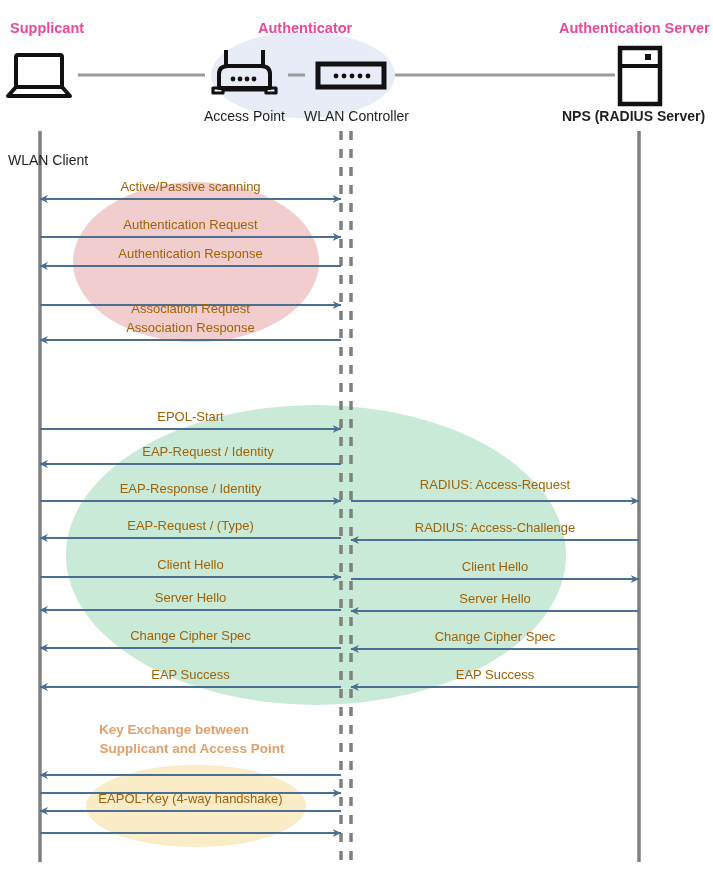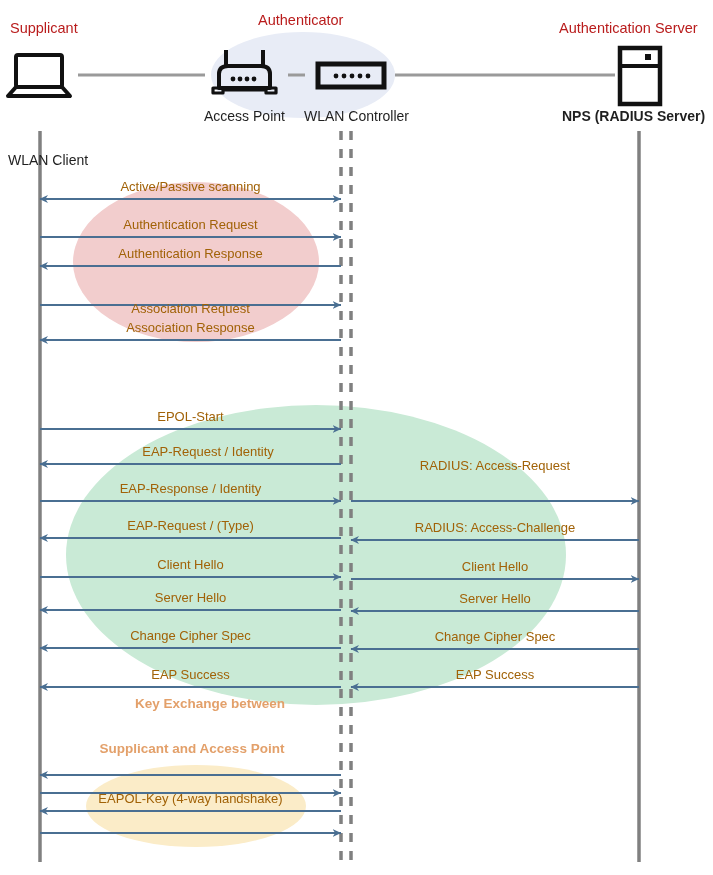--- a/index.html
+++ b/index.html
@@ -25,21 +25,22 @@
     height: 875px;
   }
   .lbl {
     position: absolute;
     white-space: nowrap;
     color: #1a1a1a;
   }
   
   .col-title {
     font-size: 14.5px;
-    color: #b91c1c;
+    color: #ec4899;
+    font-weight: bold;
   }
   
   .col-caption {
     font-size: 14px;
     color: #1f1f1f;
   }
   
   .phase-label {
     font-size: 13.5px;
     font-weight: bold;
@@ -149,43 +150,43 @@
         <line x1="40" x2="341" y1="687" y2="687" stroke="#4a6f92" stroke-width="2" marker-start="url(#ah-l)"></line>
         <line x1="351" x2="639" y1="687" y2="687" stroke="#4a6f92" stroke-width="2" marker-start="url(#ah-l)"></line>
         <line x1="40" x2="341" y1="775" y2="775" stroke="#4a6f92" stroke-width="2" marker-start="url(#ah-l)"></line>
         <line x1="40" x2="341" y1="793" y2="793" stroke="#4a6f92" stroke-width="2" marker-end="url(#ah-r)"></line>
         <line x1="40" x2="341" y1="811" y2="811" stroke="#4a6f92" stroke-width="2" marker-start="url(#ah-l)"></line>
         <line x1="40" x2="341" y1="833" y2="833" stroke="#4a6f92" stroke-width="2" marker-end="url(#ah-r)"></line>
       </g>
   </svg>
 
   <div class="lbl col-title" style="left:10px; top:20px;">Supplicant</div>
-  <div class="lbl col-title" style="left:258px; top:12px;">Authenticator</div>
+  <div class="lbl col-title" style="left:258px; top:20px;">Authenticator</div>
   <div class="lbl col-title" style="left:559px; top:20px;">Authentication Server</div>
 
   <div class="lbl col-caption" style="left:8px; top:108px;margin-top:44px;">WLAN Client</div>
   <div class="lbl col-caption" style="left:204px; top:108px;">Access Point</div>
   <div class="lbl col-caption" style="left:304px; top:108px;">WLAN Controller</div>
   <div class="lbl col-caption" style="left:562px; top:108px;font-weight:bold;">NPS (RADIUS Server)</div>
 
 
 
-  <div class="lbl phase-label phase-orange" style="left:99px; top:696px; text-align:right; width:186px;">Key Exchange between</div>
+  <div class="lbl phase-label phase-orange" style="left:99px; top:722px; text-align:left; width:186px;">Key Exchange between</div>
   <div class="lbl phase-label phase-orange" style="left:99px; top:741px; text-align:center; width:186px;">Supplicant and Access Point</div>
 
   <div id="msg-text-layer">
       <div class="msg" style="left: 190.5px; top: 179px;">Active/Passive scanning</div>
       <div class="msg" style="left: 190.5px; top: 217px;">Authentication Request</div>
       <div class="msg" style="left: 190.5px; top: 246px;">Authentication Response</div>
       <div class="msg" style="left: 190.5px; top: 285px; margin-top: 16px;">Association Request</div>
       <div class="msg" style="left: 190.5px; top: 320px;">Association Response</div>
       <div class="msg" style="left: 190.5px; top: 409px;">EPOL-Start</div>
       <div class="msg" style="left: 208px; top: 444px;">EAP-Request / Identity</div>
       <div class="msg" style="left: 190.5px; top: 481px;">EAP-Response / Identity</div>
-      <div class="msg" style="left: 495px; top: 458px;">RADIUS: Access-Request</div>
+      <div class="msg" style="left: 495px; top: 477px;">RADIUS: Access-Request</div>
       <div class="msg" style="left: 190.5px; top: 518px;">EAP-Request / (Type)</div>
       <div class="msg" style="left: 495px; top: 520px;">RADIUS: Access-Challenge</div>
       <div class="msg" style="left: 190.5px; top: 557px;">Client Hello</div>
       <div class="msg" style="left: 495px; top: 559px;">Client Hello</div>
       <div class="msg" style="left: 190.5px; top: 590px;">Server Hello</div>
       <div class="msg" style="left: 495px; top: 591px;">Server Hello</div>
       <div class="msg" style="left: 190.5px; top: 628px;">Change Cipher Spec</div>
       <div class="msg" style="left: 495px; top: 629px;">Change Cipher Spec</div>
       <div class="msg" style="left: 190.5px; top: 667px;">EAP Success</div>
       <div class="msg" style="left: 495px; top: 667px;">EAP Success</div>

